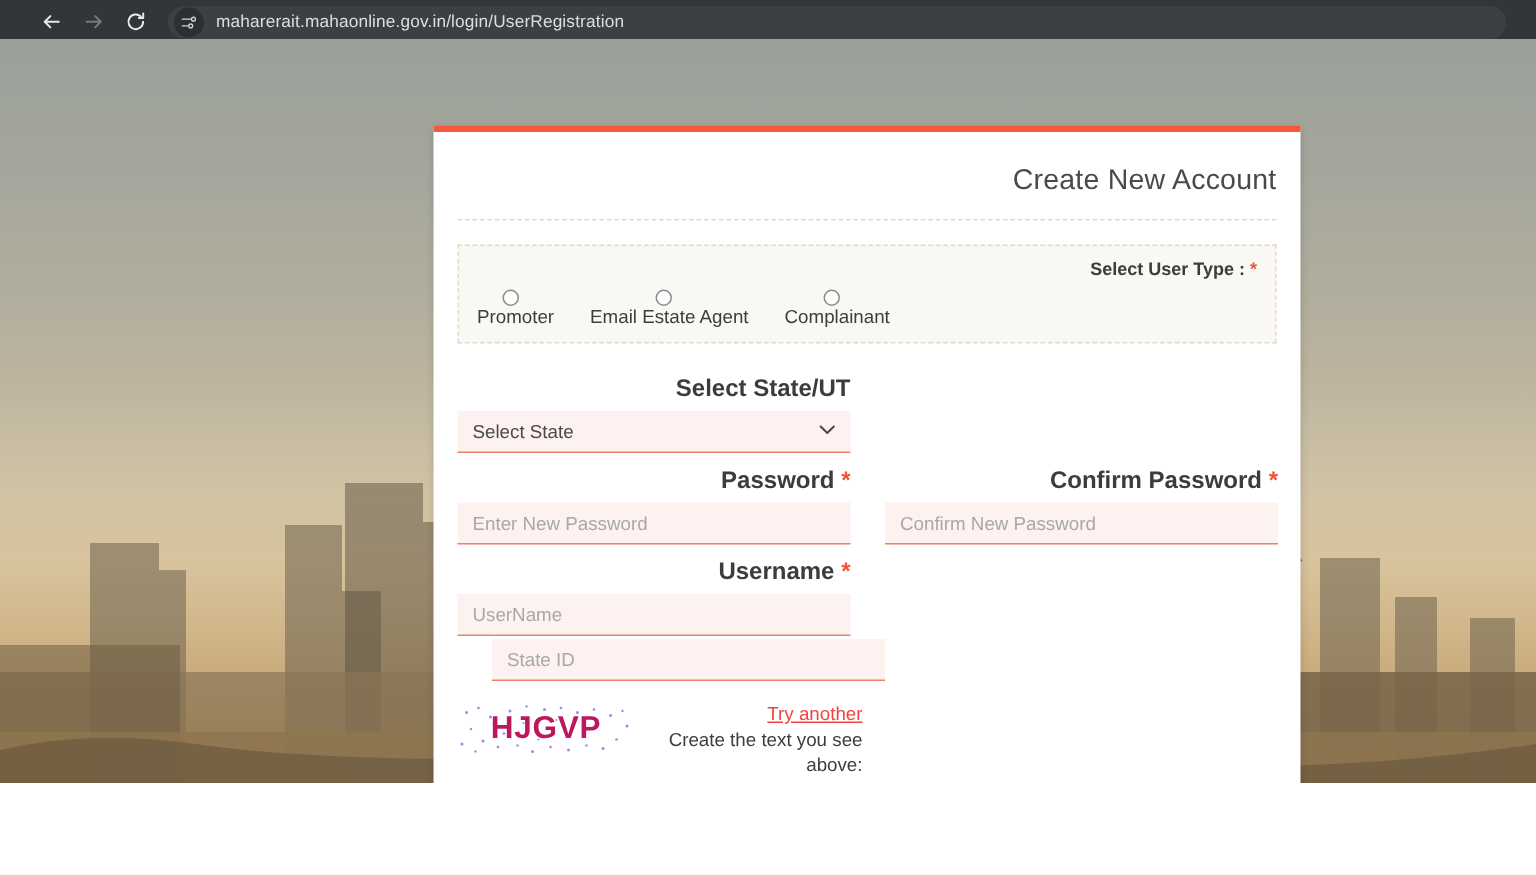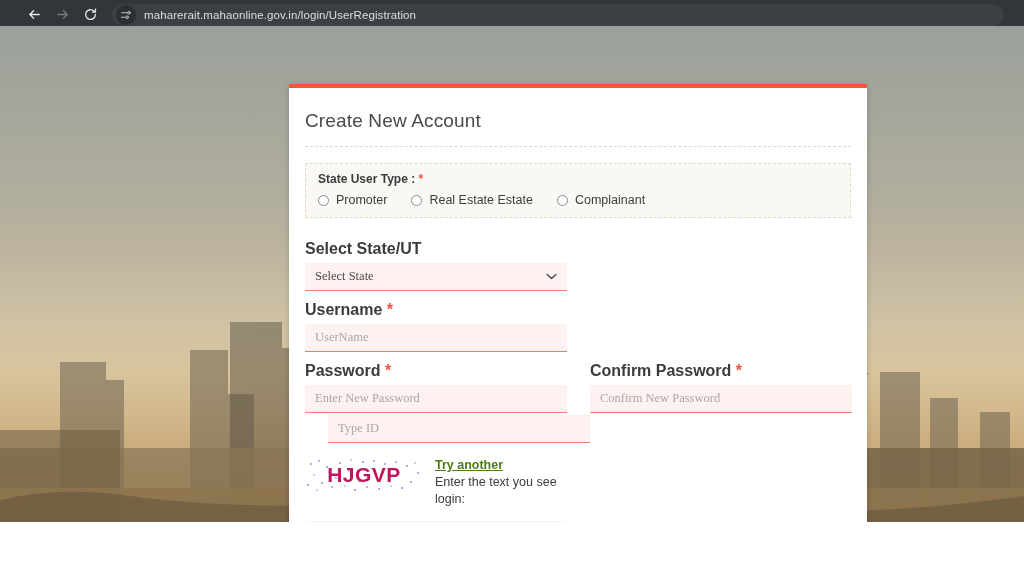--- a/index.html
+++ b/index.html
@@ -56,20 +56,21 @@
     overflow: hidden;
     letter-spacing: 0.1px;
   }
 
   
   #page-viewport {
     position: absolute; top: 26px; left: 0;
     width: 1024px; height: 496px;
     overflow: hidden;
     background: #b7b3a4;
+    text-align: right;
   }
   #bg-photo {
     position: absolute; inset: 0;
     background:
       linear-gradient(to bottom,
         #9aa09a 0%,
         #a5a79c 18%,
         #b0ad9d 33%,
         #bbb39f 44%,
         #c8bda3 54%,
@@ -124,20 +125,21 @@
     color: #3c3c3c;
     margin-bottom: 7px;
   }
   .req { color: #f0533a; font-weight: bold; }
   #user-type-options { display: flex; align-items: center; }
   .radio-option {
     display: flex; align-items: center;
     margin-right: 24px;
     font-size: 12.5px;
     color: #3d3d3d;
+    flex-direction: column;
   }
   .radio-circle {
     width: 11px; height: 11px;
     border: 1px solid #8a8a8a;
     border-radius: 50%;
     background: #fff;
     margin-right: 7px;
     flex: 0 0 auto;
   }
 
@@ -155,21 +157,21 @@
   }
 
   .input-box,
   .select-box {
     width: 262px;
     height: 28px;
     background: #fdf2ef;
     border: 0;
     border-bottom: 1px solid #e8836a;
     font-size: 12.5px;
-    font-family: Liberation Serif, serif;
+    font-family: Liberation Sans, sans-serif;
     color: #3c3c3c;
     padding: 0 10px;
     display: flex; align-items: center;
     outline: none;
   }
   .input-box.placeholder { color: #a8a8a8; }
   .select-box {
     justify-content: space-between;
     color: #4a4a4a;
   }
@@ -195,24 +197,23 @@
     font-family: "Liberation Sans", sans-serif;
     font-weight: bold;
     font-size: 21px;
     color: #be185d;
     letter-spacing: 0.5px;
     white-space: nowrap;
   }
   #captcha-side { margin-left: 12px; width: 140px; }
   #try-another {
     font-size: 12.5px;
-    color: #4d7c0f;
+    color: #ef4444;
     display: block;
     line-height: 1.3;
-    font-weight: bold;
   }
   #captcha-hint {
     font-size: 12.5px;
     color: #3d3d3d;
     line-height: 1.35;
     margin-top: 1px;
   }
   #captcha-input {
     width: 262px; height: 28px;
     background: #fdf2ef;
@@ -318,31 +319,31 @@
 
   <div id="account-card">
 
     <h1 id="page-title">Create New Account</h1>
     <hr id="title-divider">
 
     <div class="form-body">
 
       <div id="user-type-panel">
         <div id="user-type-legend">
-          <span>State User Type :</span>
+          <span>Select User Type :</span>
           <span class="req">*</span>
         </div>
         <div id="user-type-options">
           <label class="radio-option">
             <span class="radio-circle"></span>
             <span>Promoter</span>
           </label>
           <label class="radio-option">
             <span class="radio-circle"></span>
-            <span>Real Estate Estate</span>
+            <span>Email Estate Agent</span>
           </label>
           <label class="radio-option">
             <span class="radio-circle"></span>
             <span>Complainant</span>
           </label>
         </div>
       </div>
 
       <div class="row">
         <div class="col">
@@ -354,47 +355,47 @@
                 <path d="M1 1.6L6 6.4 11 1.6"></path>
               </svg>
             </span>
           </div>
         </div>
       </div>
 
       <div class="row">
         <div class="col">
           <label class="field-label">
-            <span>Username</span>
-            <span class="req">*</span>
-          </label>
-          <div class="input-box placeholder">UserName</div>
-        </div>
-      </div>
-
-      <div class="row">
-        <div class="col">
-          <label class="field-label">
             <span>Password</span>
             <span class="req">*</span>
           </label>
           <div class="input-box placeholder">Enter New Password</div>
         </div>
         <div class="col right">
           <label class="field-label">
             <span>Confirm Password</span>
             <span class="req">*</span>
           </label>
           <div class="input-box placeholder">Confirm New Password</div>
         </div>
       </div>
 
       <div class="row">
+        <div class="col">
+          <label class="field-label">
+            <span>Username</span>
+            <span class="req">*</span>
+          </label>
+          <div class="input-box placeholder">UserName</div>
+        </div>
+      </div>
+
+      <div class="row">
         <div class="col right">
-          <div class="input-box placeholder">Type ID</div>
+          <div class="input-box placeholder">State ID</div>
         </div>
       </div>
 
       <div id="captcha-row">
         <div id="captcha-image">
           <svg width="118" height="36" viewBox="0 0 118 36">
             <rect width="118" height="36" fill="#ffffff"></rect>
             <g fill="#6f6ae0" opacity="0.75">
               <circle cx="6" cy="7" r="1"></circle>
                 <circle cx="14" cy="4" r="0.9"></circle>
@@ -425,21 +426,21 @@
                 <circle cx="66" cy="12" r="0.7"></circle>
               <circle cx="44" cy="14" r="0.7"></circle>
                 <circle cx="88" cy="18" r="0.7"></circle>
                 <circle cx="24" cy="15" r="0.7"></circle>
             </g>
           </svg>
           <span id="captcha-text">HJGVP</span>
         </div>
         <div id="captcha-side">
           <a id="try-another" href="#">Try another</a>
-          <div id="captcha-hint">Enter the text you see login:</div>
+          <div id="captcha-hint">Create the text you see above:</div>
         </div>
       </div>
 
       <div id="captcha-input" placeholder=""></div>
 
     </div>
   </div>
 </div>
 
 </body></html>

